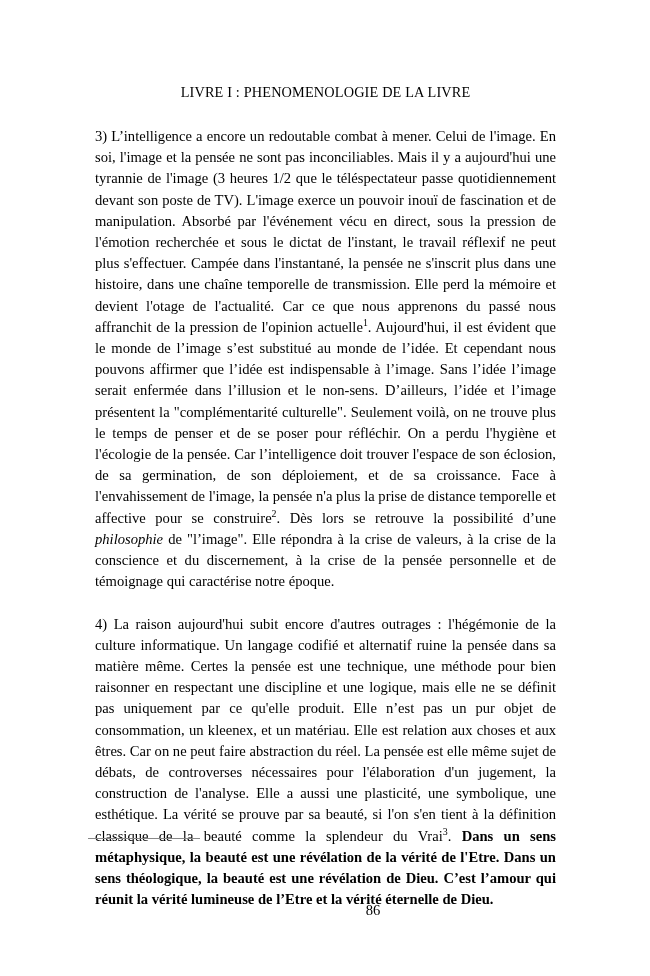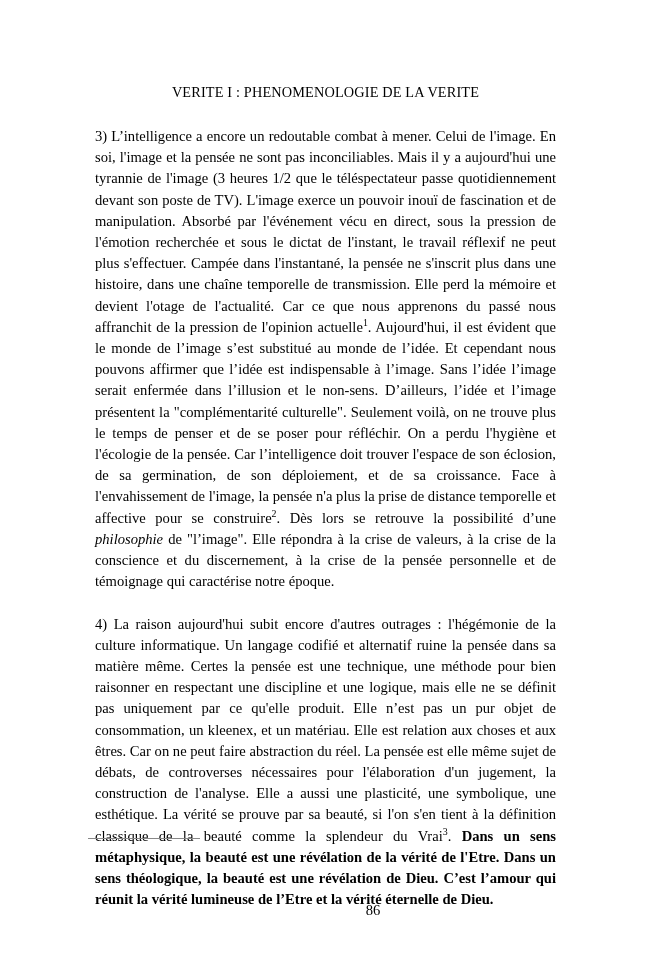--- a/index.html
+++ b/index.html
@@ -86,21 +86,21 @@
     text-align: center;
     font-size: 14.6px;
     padding-left: 48px;
   }
 </style>
 </head>
 <body>
 
 <div class="page">
 
-  <div class="running-head">VERITE I : PHENOMENOLOGIE DE LA VERITE</div>
+  <div class="running-head">LIVRE I : PHENOMENOLOGIE DE LA LIVRE</div>
 
   <div class="body-block">
 
     <p class="para"><span>3) L’intelligence a encore un redoutable combat à mener. Celui de l'image. En soi, l'image et la pensée ne sont pas inconciliables. Mais il y a aujourd'hui une tyrannie de l'image (3 heures 1/2 que le téléspectateur passe quotidiennement devant son poste de TV). L'image exerce un pouvoir inouï de fascination et de manipulation. Absorbé par l'événement vécu en direct, sous la pression de l'émotion recherchée et sous le dictat de l'instant, le travail réflexif ne peut plus s'effectuer. Campée dans l'instantané, la pensée ne s'inscrit plus dans une histoire, dans une chaîne temporelle de transmission. Elle perd la mémoire et devient l'otage de l'actualité. Car ce que nous apprenons du passé nous affranchit de la pression de l'opinion actuelle</span><sup>1</sup><span>. Aujourd'hui, il est évident que le monde de l’image s’est substitué au monde de l’idée. Et cependant nous pouvons affirmer que l’idée est indispensable à l’image. Sans l’idée l’image serait enfermée dans l’illusion et le non-sens. D’ailleurs, l’idée et l’image présentent la "complémentarité culturelle". Seulement voilà, on ne trouve plus le temps de penser et de se poser pour réfléchir. On a perdu l'hygiène et l'écologie de la pensée. Car l’intelligence doit trouver l'espace de son éclosion, de sa germination, de son déploiement, et de sa croissance. Face à l'envahissement de l'image, la pensée n'a plus la prise de distance temporelle et affective pour se construire</span><sup>2</sup><span>. Dès lors se retrouve la possibilité d’une </span><span class="ital">philosophie</span><span> de "l’image". Elle répondra à la crise de valeurs, à la crise de la conscience et du discernement, à la crise de la pensée personnelle et de témoignage qui caractérise notre époque.</span></p>
 
     <p class="para"><span>4) La raison aujourd'hui subit encore d'autres outrages : l'hégémonie de la culture informatique. Un langage codifié et alternatif ruine la pensée dans sa matière même. Certes la pensée est une technique, une méthode pour bien raisonner en respectant une discipline et une logique, mais elle ne se définit pas uniquement par ce qu'elle produit. Elle n’est pas un pur objet de consommation, un kleenex, et un matériau. Elle est relation aux choses et aux êtres. Car on ne peut faire abstraction du réel. La pensée est elle même sujet de débats, de controverses nécessaires pour l'élaboration d'un jugement, la construction de l'analyse. Elle a aussi une plasticité, une symbolique, une esthétique. La vérité se prouve par sa beauté, si l'on s'en tient à la définition classique de la beauté comme la splendeur du Vrai</span><sup>3</sup><span>. </span><span class="bold">Dans un sens métaphysique, la beauté est une révélation de la vérité de l'Etre. Dans un sens théologique, la beauté est une révélation de Dieu. C’est l’amour qui réunit la vérité lumineuse de l’Etre et la vérité éternelle de Dieu.</span></p>
 
   </div>
 
   <div class="footnote-zone">

